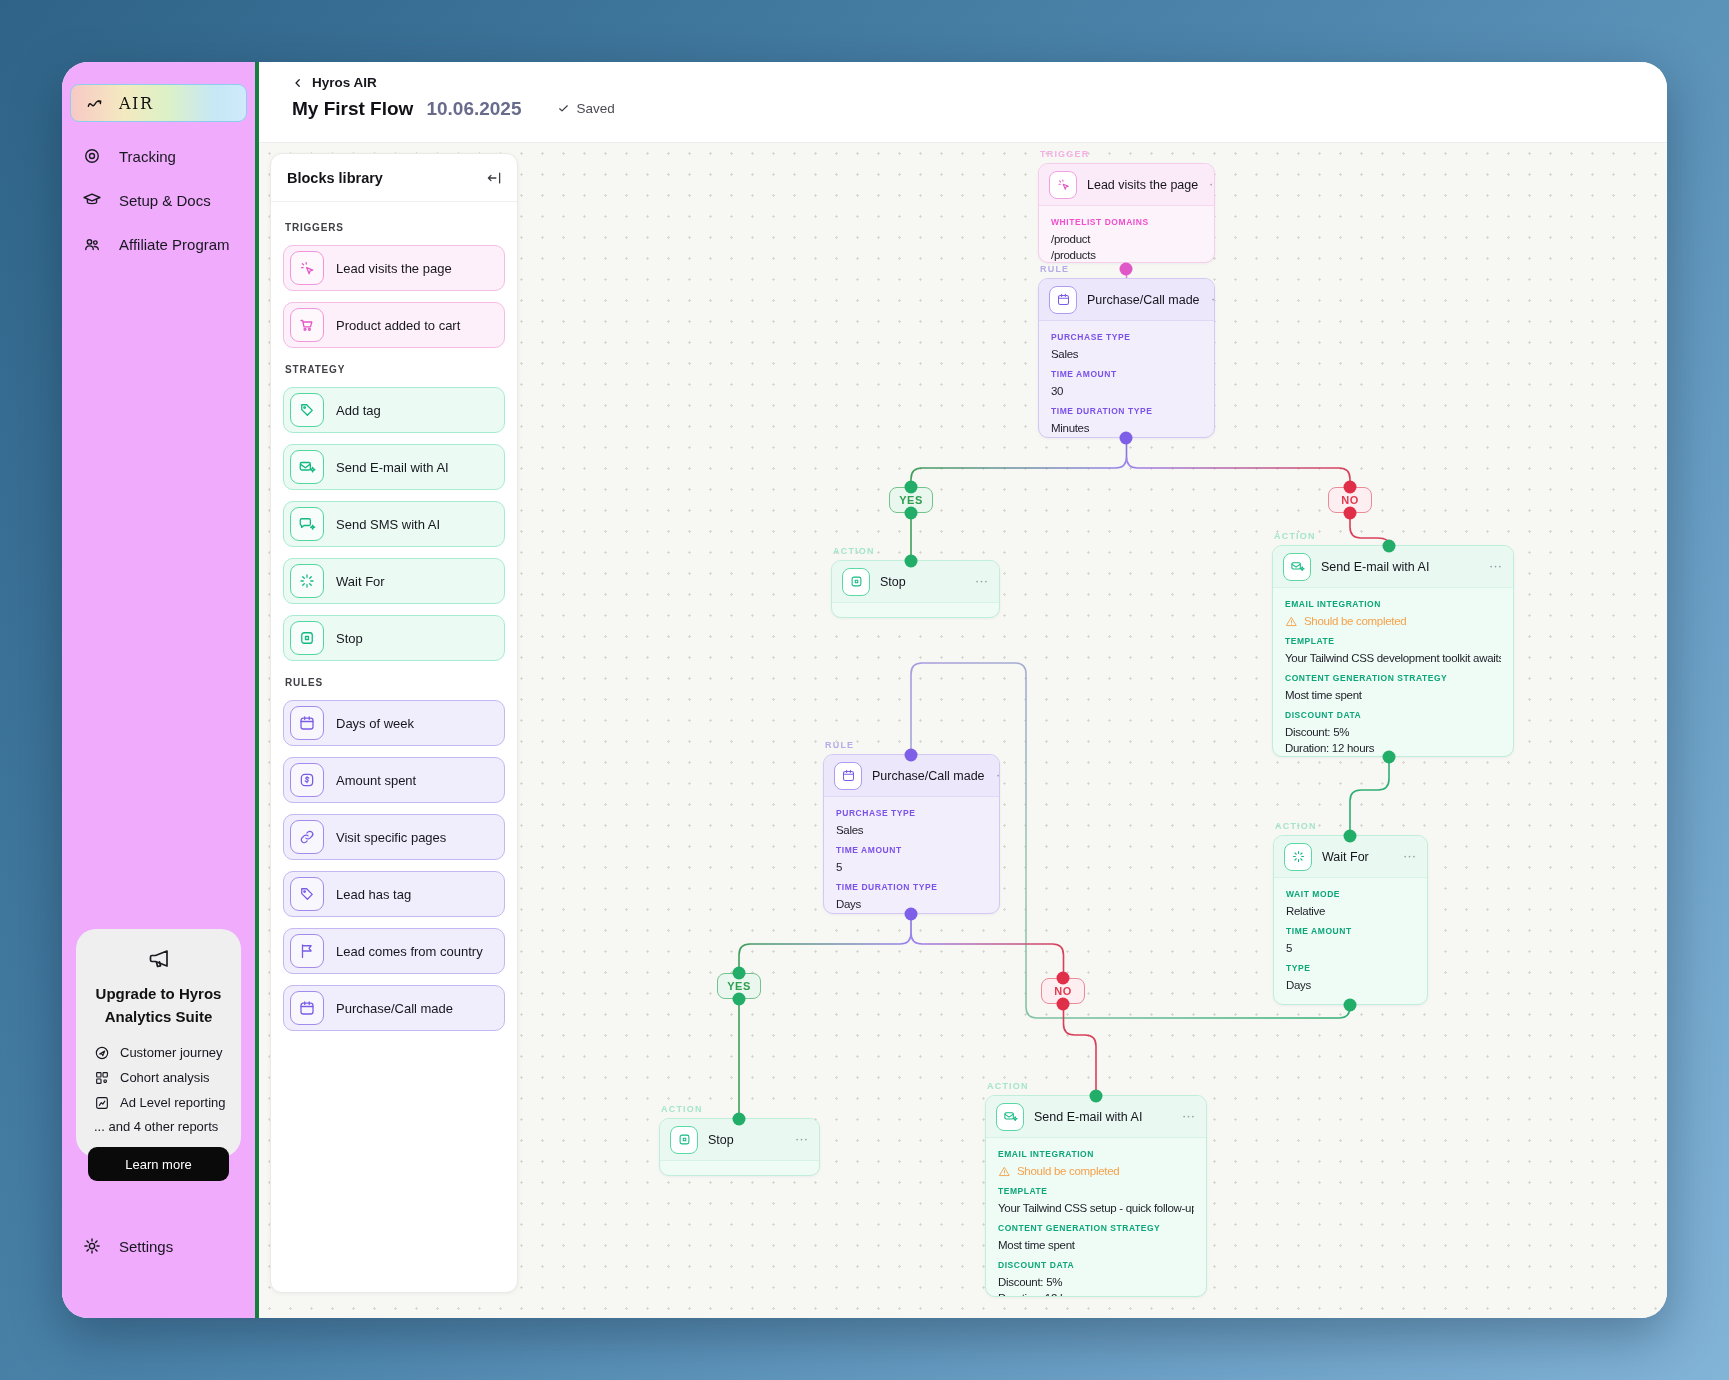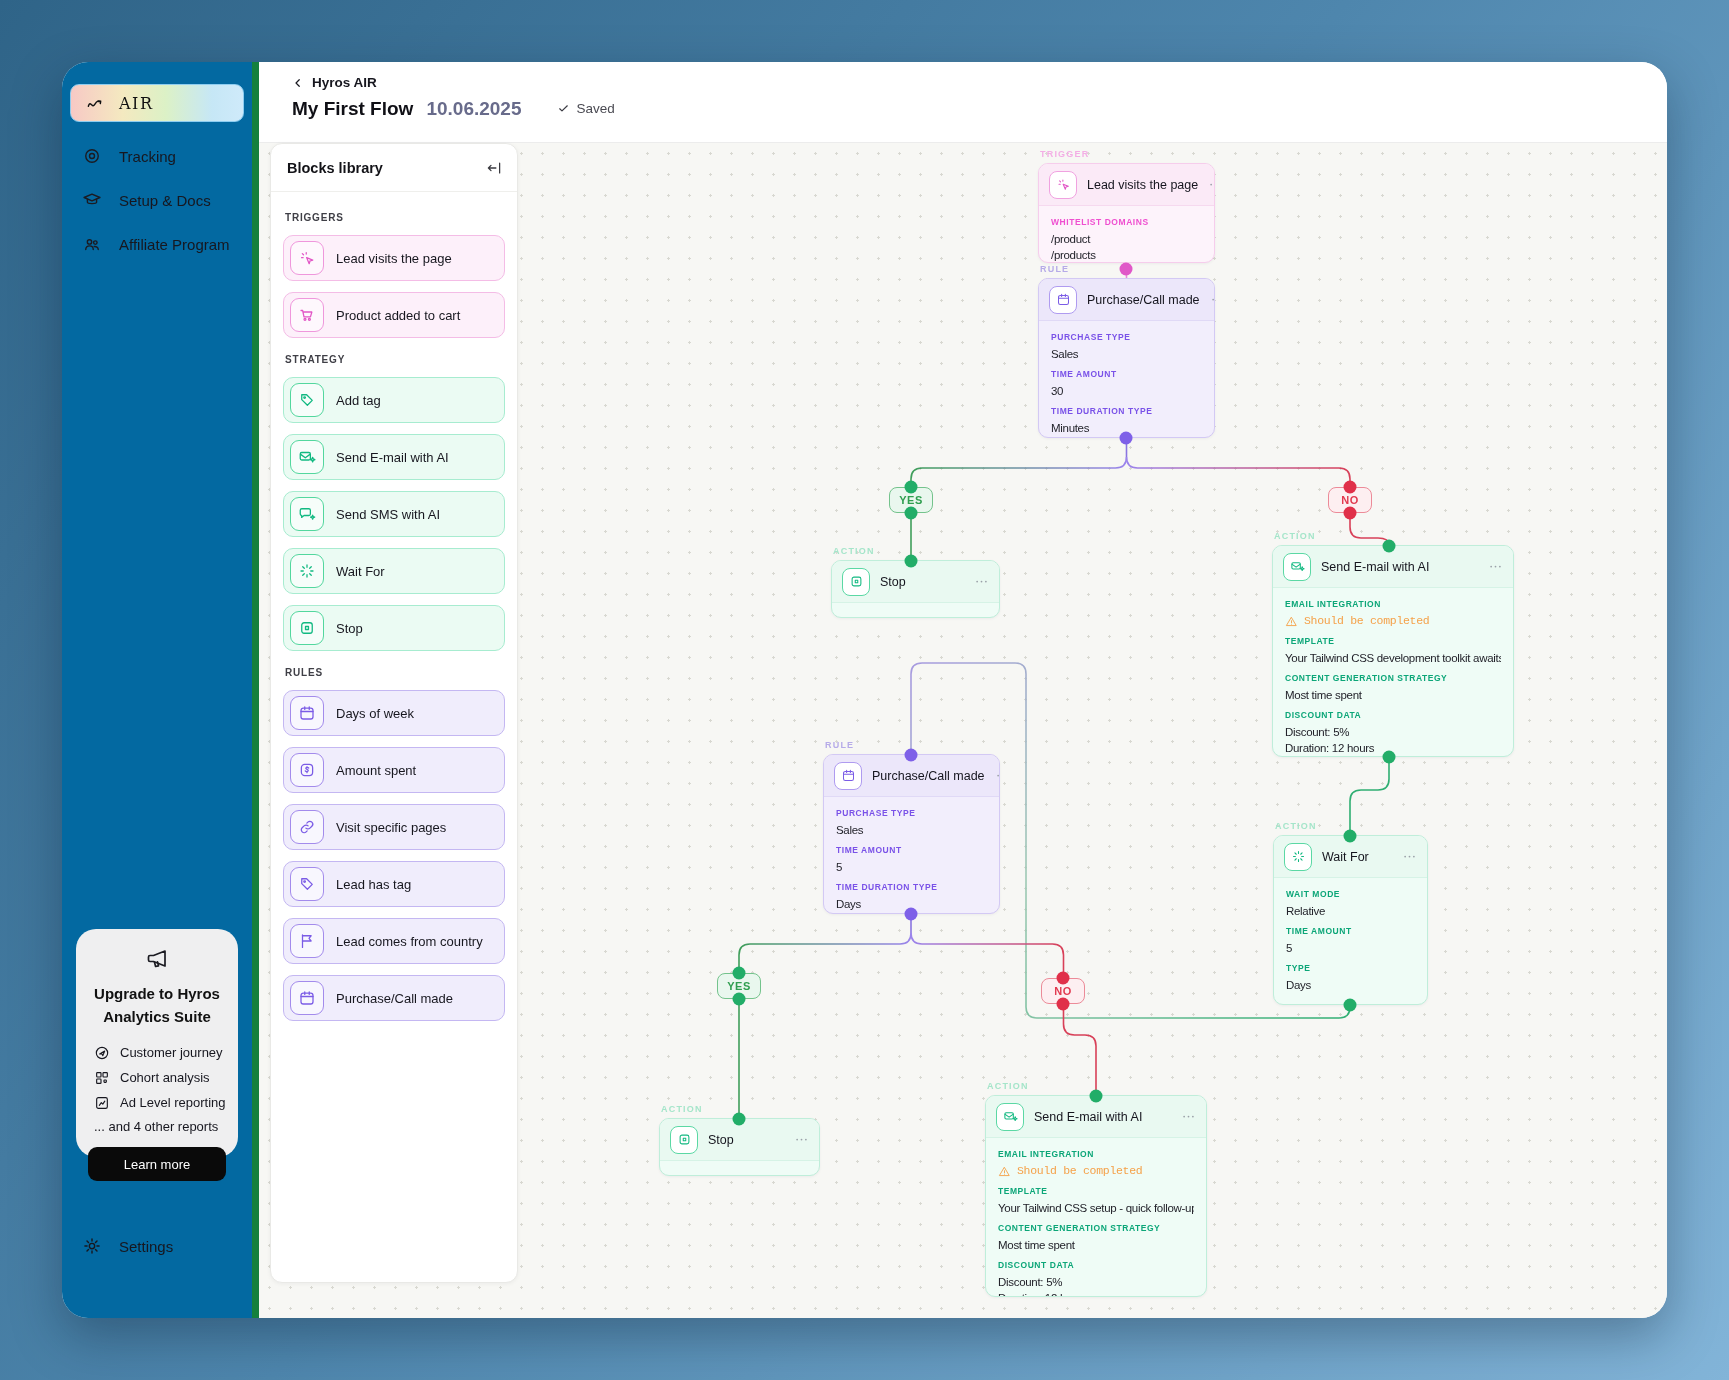--- a/index.html
+++ b/index.html
@@ -4,21 +4,21 @@
 <style>
   * { margin:0; padding:0; box-sizing:border-box; }
   html,body { width:1729px; height:1380px; font-family:"Liberation Sans", sans-serif; }
   body { background:linear-gradient(128deg,#2f6488 0%,#4e86ad 48%,#82b4d8 100%); position:relative; overflow:hidden; }
 
   .window { position:absolute; left:62px; top:62px; width:1605px; height:1256px;
     background:#fff; border-radius:26px; overflow:hidden; display:flex;
     box-shadow:0 18px 50px rgba(10,30,50,.35); }
 
   
-  .sidebar { width:197px; flex-shrink:0; border-right:7px solid #15803d; position:relative; background:#0369a1; }
+  .sidebar { width:197px; flex-shrink:0; border-right:4px solid #15803d; position:relative; background:#f0abfc; }
   .air-btn { margin:22px 8px 10px 8px; height:38px; border:1px solid #8ecdf0; border-radius:9px;
     display:flex; align-items:center; gap:14px; padding-left:14px; cursor:pointer;
     background:linear-gradient(90deg,#f7c9c5 0%,#f4e9c0 30%,#dcf1c6 55%,#c6e7f6 82%,#cfeafa 100%); }
   .air-label { font-family:"DejaVu Serif", serif; font-size:16px; letter-spacing:1.5px; color:#111; }
   .side-nav { margin-top:12px; }
   .nav-item { height:44px; display:flex; align-items:center; gap:17px; padding-left:20px;
     font-size:15px; color:#17171f; cursor:pointer; }
   .ic { fill:none; stroke:currentColor; stroke-width:1.7; stroke-linecap:round; stroke-linejoin:round; }
   .nav-item .ic { width:20px; height:20px; color:#1b1b22; }
 
@@ -45,21 +45,21 @@
   .title-row { position:absolute; left:33px; top:36px; display:flex; align-items:baseline; gap:13px; }
   .flow-title { font-size:19px; font-weight:700; color:#101016; }
   .flow-date { font-size:19px; font-weight:700; color:#686b8b; }
   .saved { display:flex; align-items:center; gap:7px; margin-left:22px; font-size:13.5px; color:#4a4a52;justify-content:center; }
   .saved .ic { width:13px; height:13px; color:#3c3c44; stroke-width:2.2; }
 
   .canvas { flex:1; position:relative; background-color:#f7f7f4;
     background-image:radial-gradient(circle,#d8d8d1 1.2px,transparent 1.3px); background-size:21px 21px; }
 
   
-  .panel { position:absolute; left:11px; top:0; width:248px; height:1140px; background:#fff;
+  .panel { position:absolute; left:11px; top:10px; width:248px; height:1140px; background:#fff;
     border:1px solid #e9e9e6; border-radius:12px; box-shadow:0 1px 4px rgba(20,20,40,.05); z-index:5; }
   .panel-hd { height:48px; display:flex; align-items:center; justify-content:space-between;
     padding:0 14px 0 16px; border-bottom:1px solid #efefec; }
   .panel-title { font-size:14.5px; font-weight:700; color:#131318; }
   .collapse { width:18px; height:18px; color:#3a3a40; cursor:pointer; }
   .panel-bd { padding:12px; }
   .sec-label { font-size:10px; font-weight:700; letter-spacing:.8px; color:#3f3f46; margin:8px 2px 12px; }
   .sec-label.mt { margin-top:16px; }
   .blk { height:46px; border-radius:10px; border:1px solid; display:flex; align-items:center; gap:12px;
     padding-left:6px; margin-bottom:11px; cursor:grab; }
@@ -92,21 +92,21 @@
   .cnode.pk .nico { border-color:#f0a2e0; color:#e256c6; }
   .cnode.pk .fl { color:#ef4fd0; }
   .cnode.pu { background:#f2eefc; border-color:#d3c9f4; }
   .cnode.pu .hd { background:#ece7fa; border-color:#e0d9f6; }
   .cnode.pu .nico { border-color:#af9bf0; color:#7b5ce6; }
   .cnode.pu .fl { color:#7a52e8; }
   .cnode.gr { background:#effcf6; border-color:#bfeeda; }
   .cnode.gr .hd { background:#e9f9f1; border-color:#d6f3e6; }
   .cnode.gr .nico { border-color:#5bd8a4; color:#12b981; }
   .cnode.gr .fl { color:#0ca678; }
-  .fv.warn { color:#f5a149; display:flex; align-items:center; gap:6px;font-family:Liberation Mono, monospace; }
+  .fv.warn { color:#f5a149; display:flex; align-items:center; gap:6px; }
   .fv.warn .ic { width:13px; height:13px; flex-shrink:0; }
 
   .zone-label { position:absolute; font-size:9px; font-weight:700; letter-spacing:1.2px; z-index:2; }
   .zl-t { color:#f3aee5; } .zl-r { color:#b6abe8; } .zl-a { color:#a5e5ca; }
 
   .badge { position:absolute; width:44px; height:26px; border-radius:8px; border:1.5px solid; z-index:2;
     display:flex; align-items:center; justify-content:center; font-size:11px; font-weight:700; letter-spacing:.5px;
     background:#fff; }
   .badge.yes { color:#2f9e4f; border-color:#74c38c; background:#e9f7ee; }
   .badge.no { color:#e23a50; border-color:#ec8b98; background:#fdeff1; }

